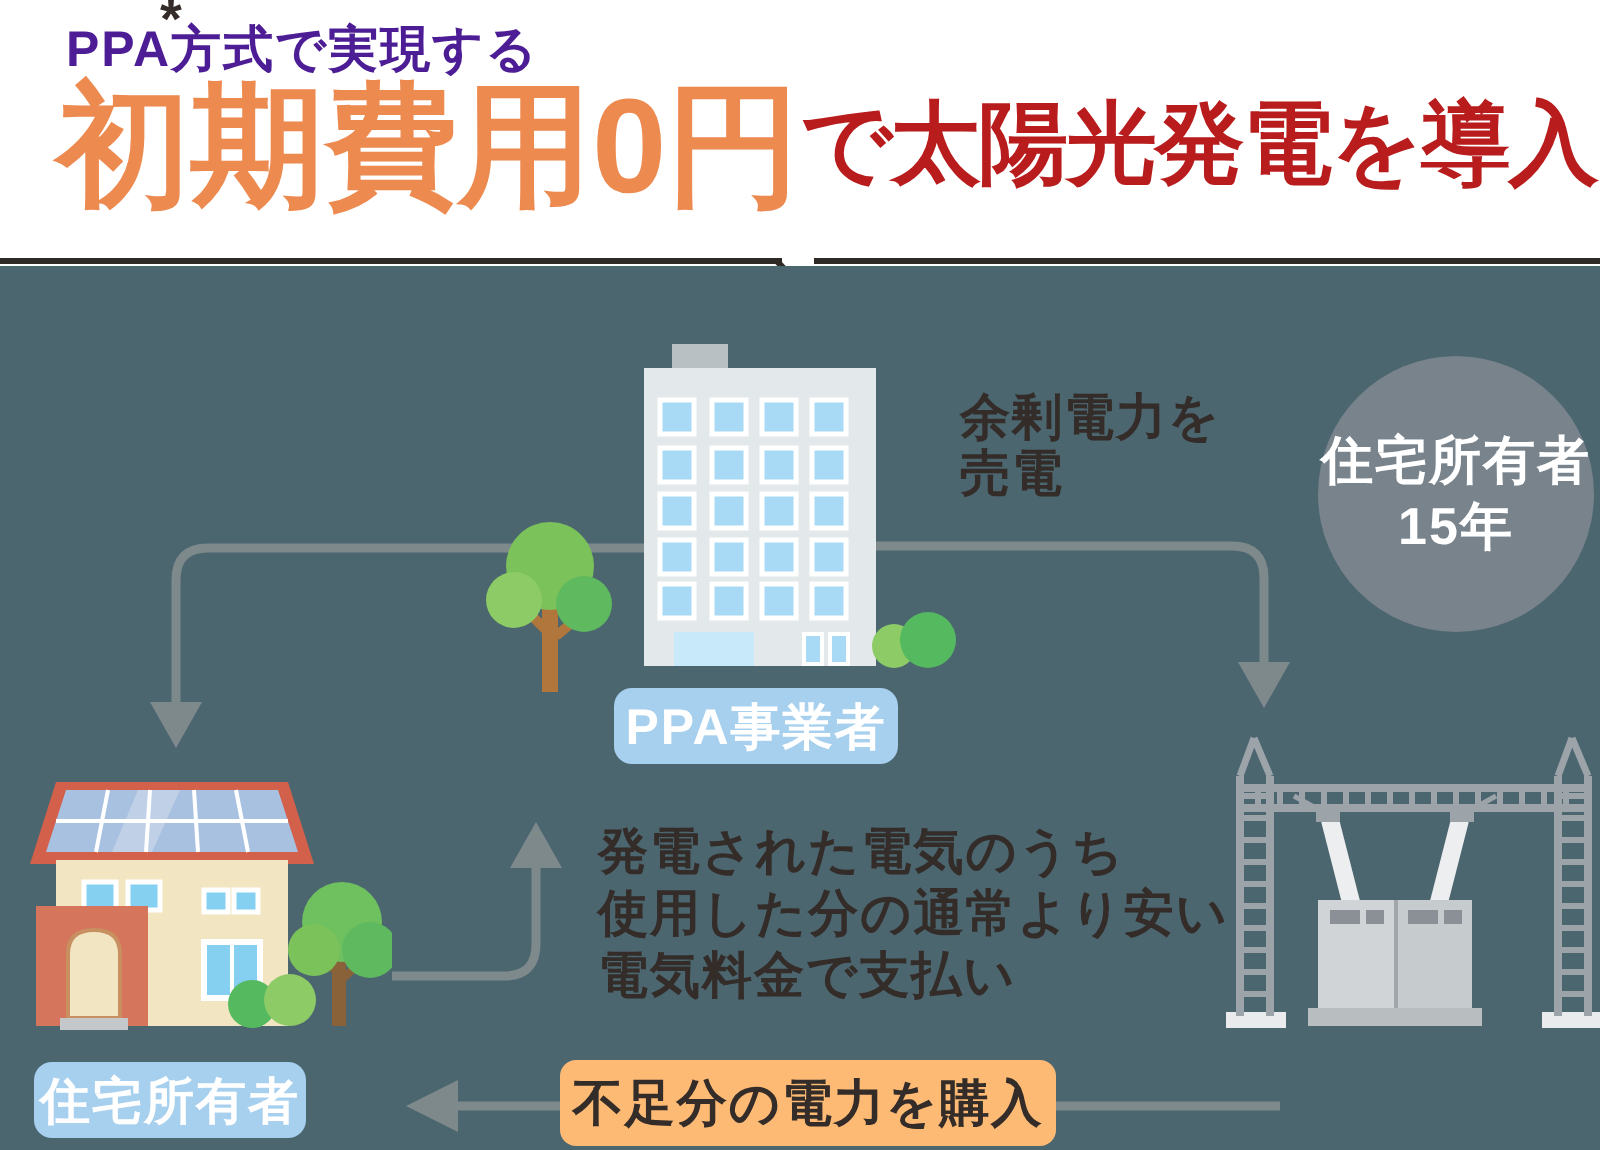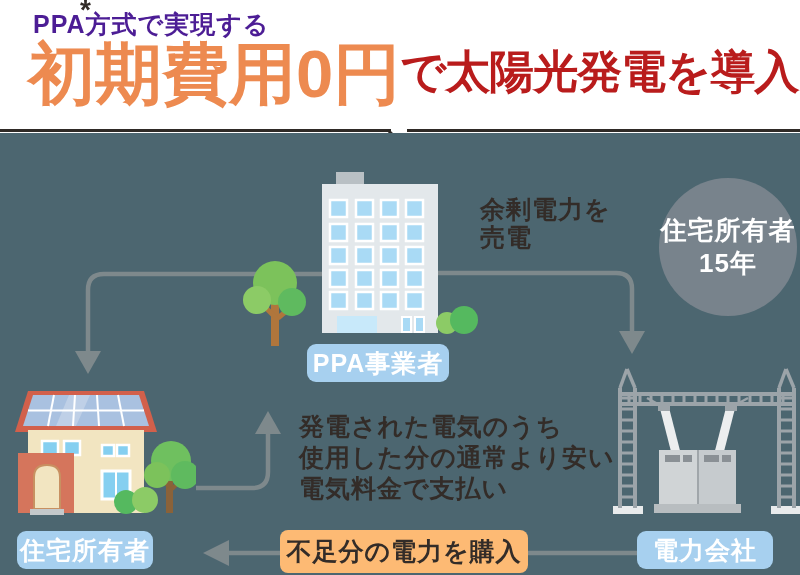--- a/index.html
+++ b/index.html
@@ -193,21 +193,20 @@
           <rect x="109" y="89" width="9" height="7"></rect>
       </g>
       <rect x="41" y="138" width="87" height="9" fill="#B8BDC0"></rect>
     </svg>
 
     <div class="badge ml">住宅所有者
 15年</div>
 
     <div class="entity-label lbl-ppa">PPA事業者</div>
     <div class="entity-label lbl-owner">住宅所有者</div>
-    <div class="entity-label lbl-utility">電力会社</div>
 
     <div class="flow-text txt-surplus ml">余剰電力を
 売電</div>
     <div class="flow-text txt-payment ml">発電された電気のうち
 使用した分の通常より安い
 電気料金で支払い</div>
     <div class="purchase-box">不足分の電力を購入</div>
 
   </div>
 </div>

